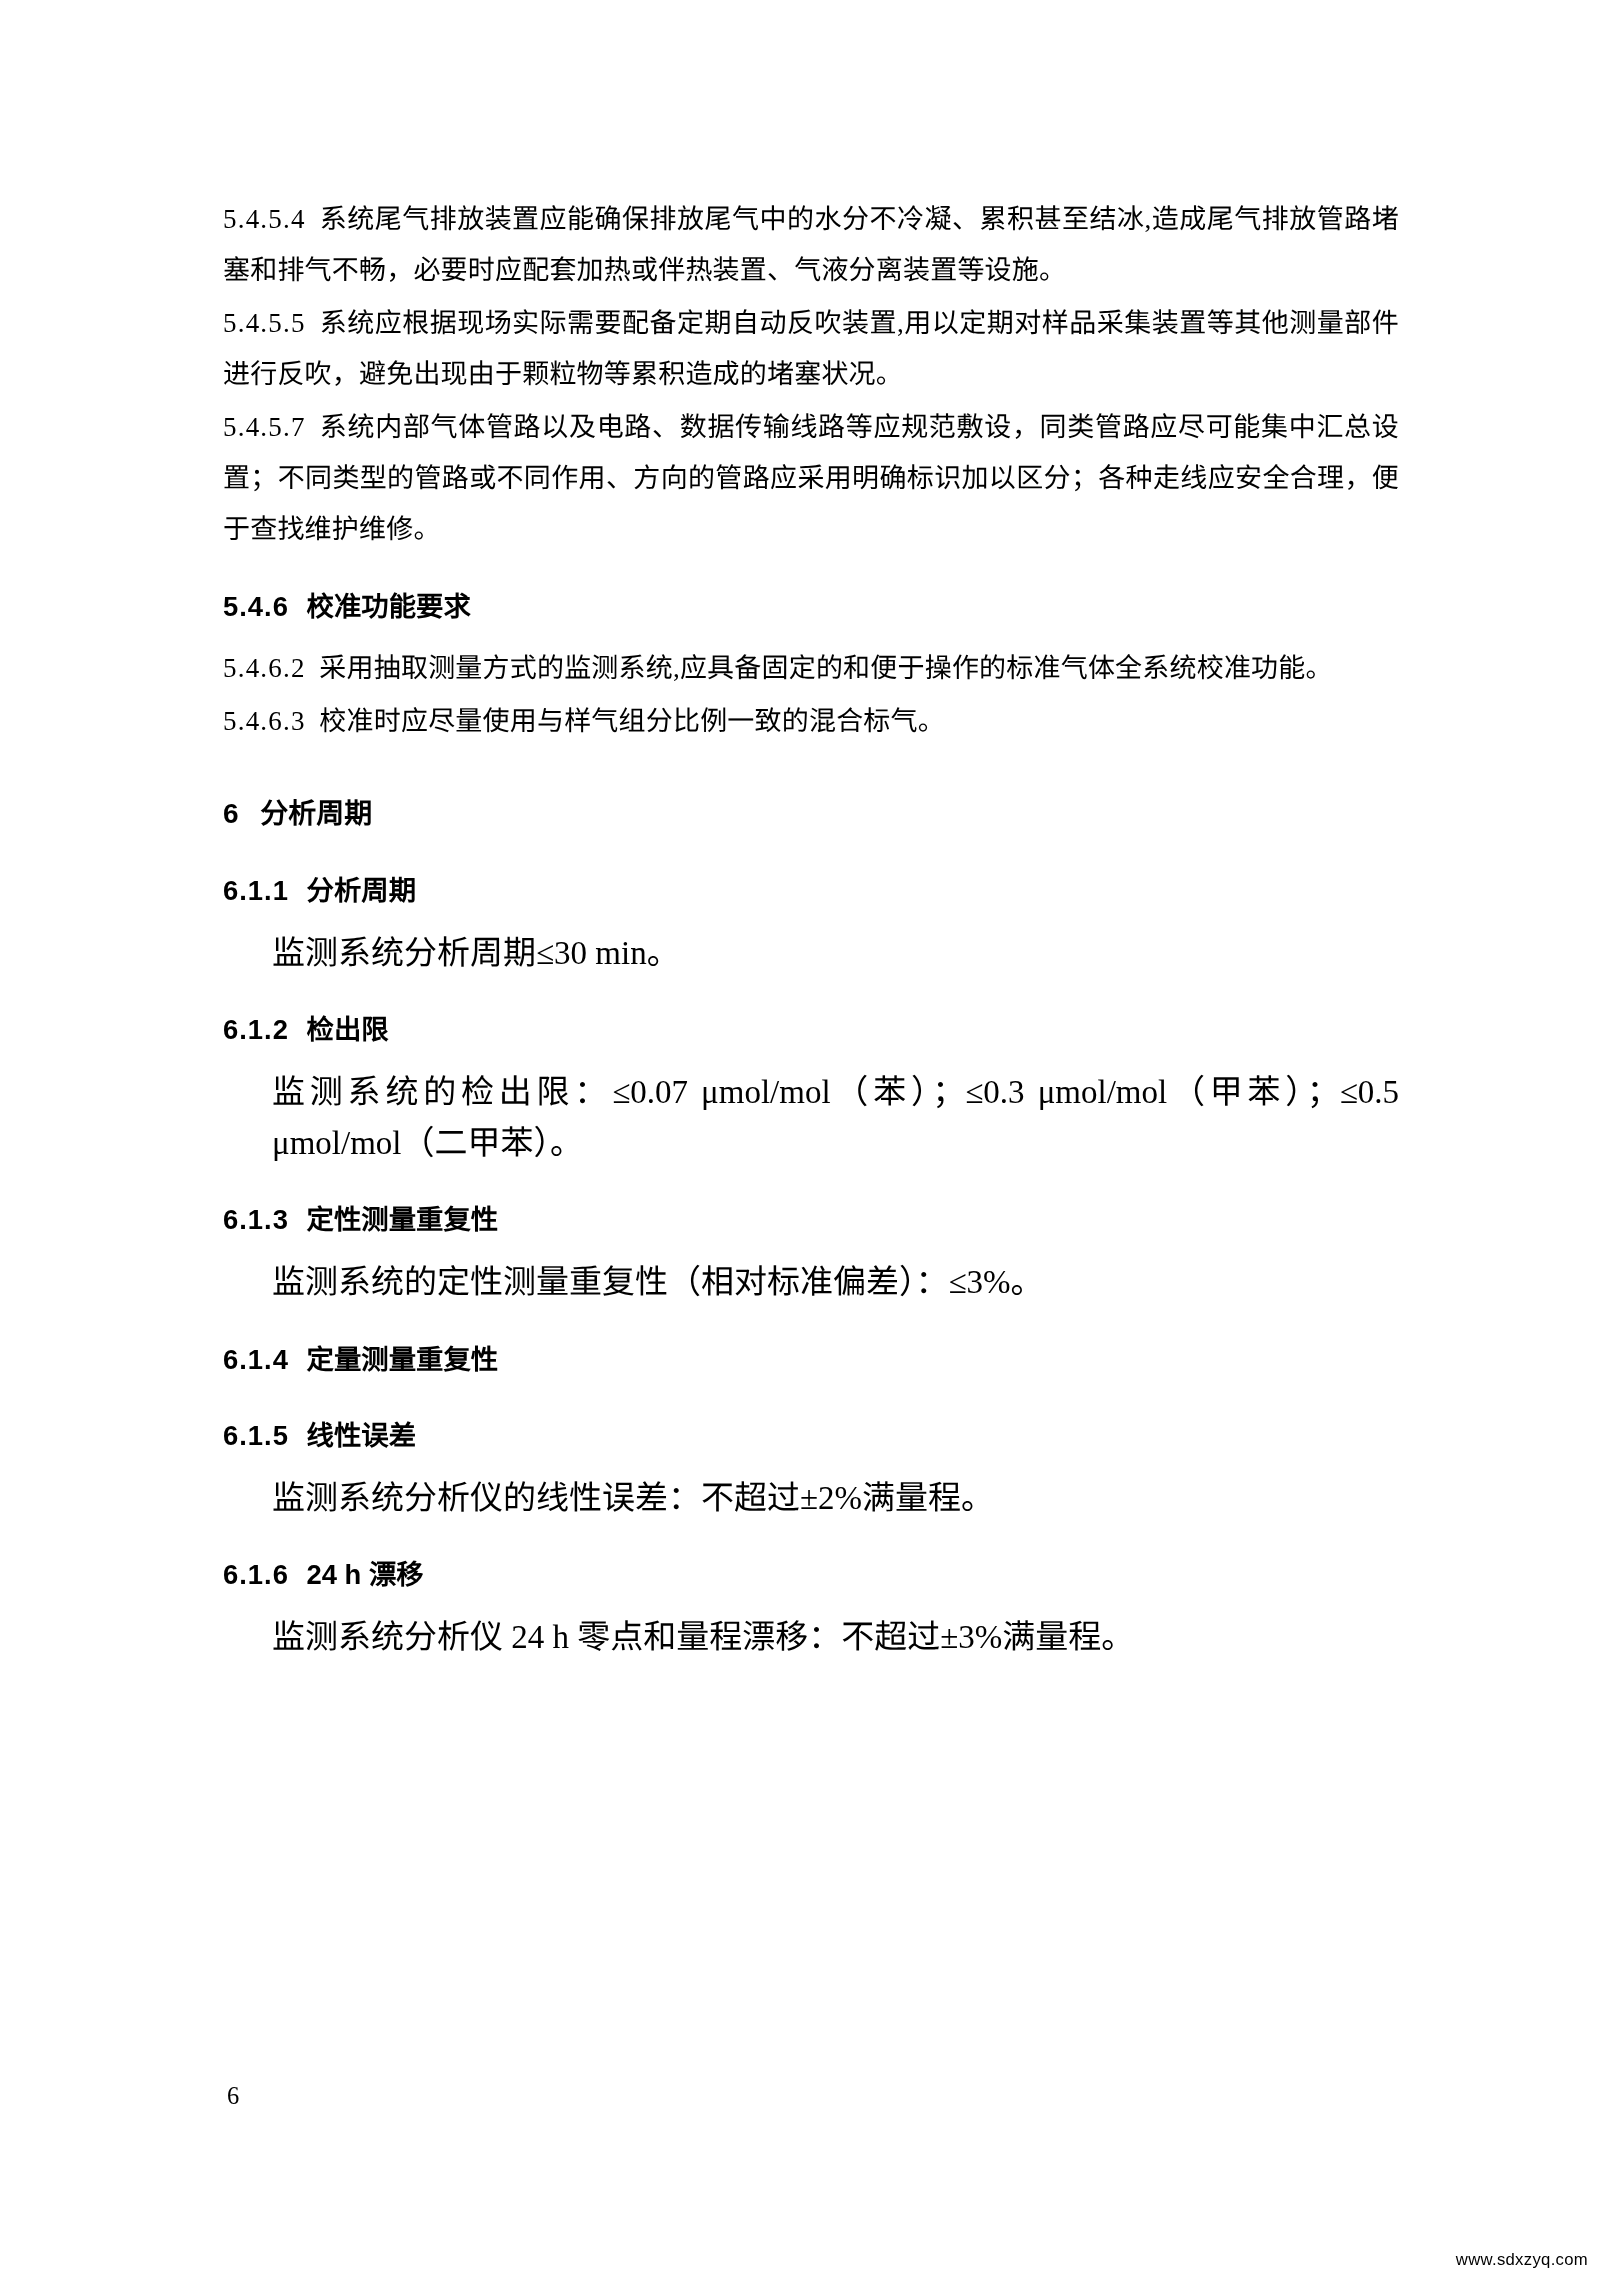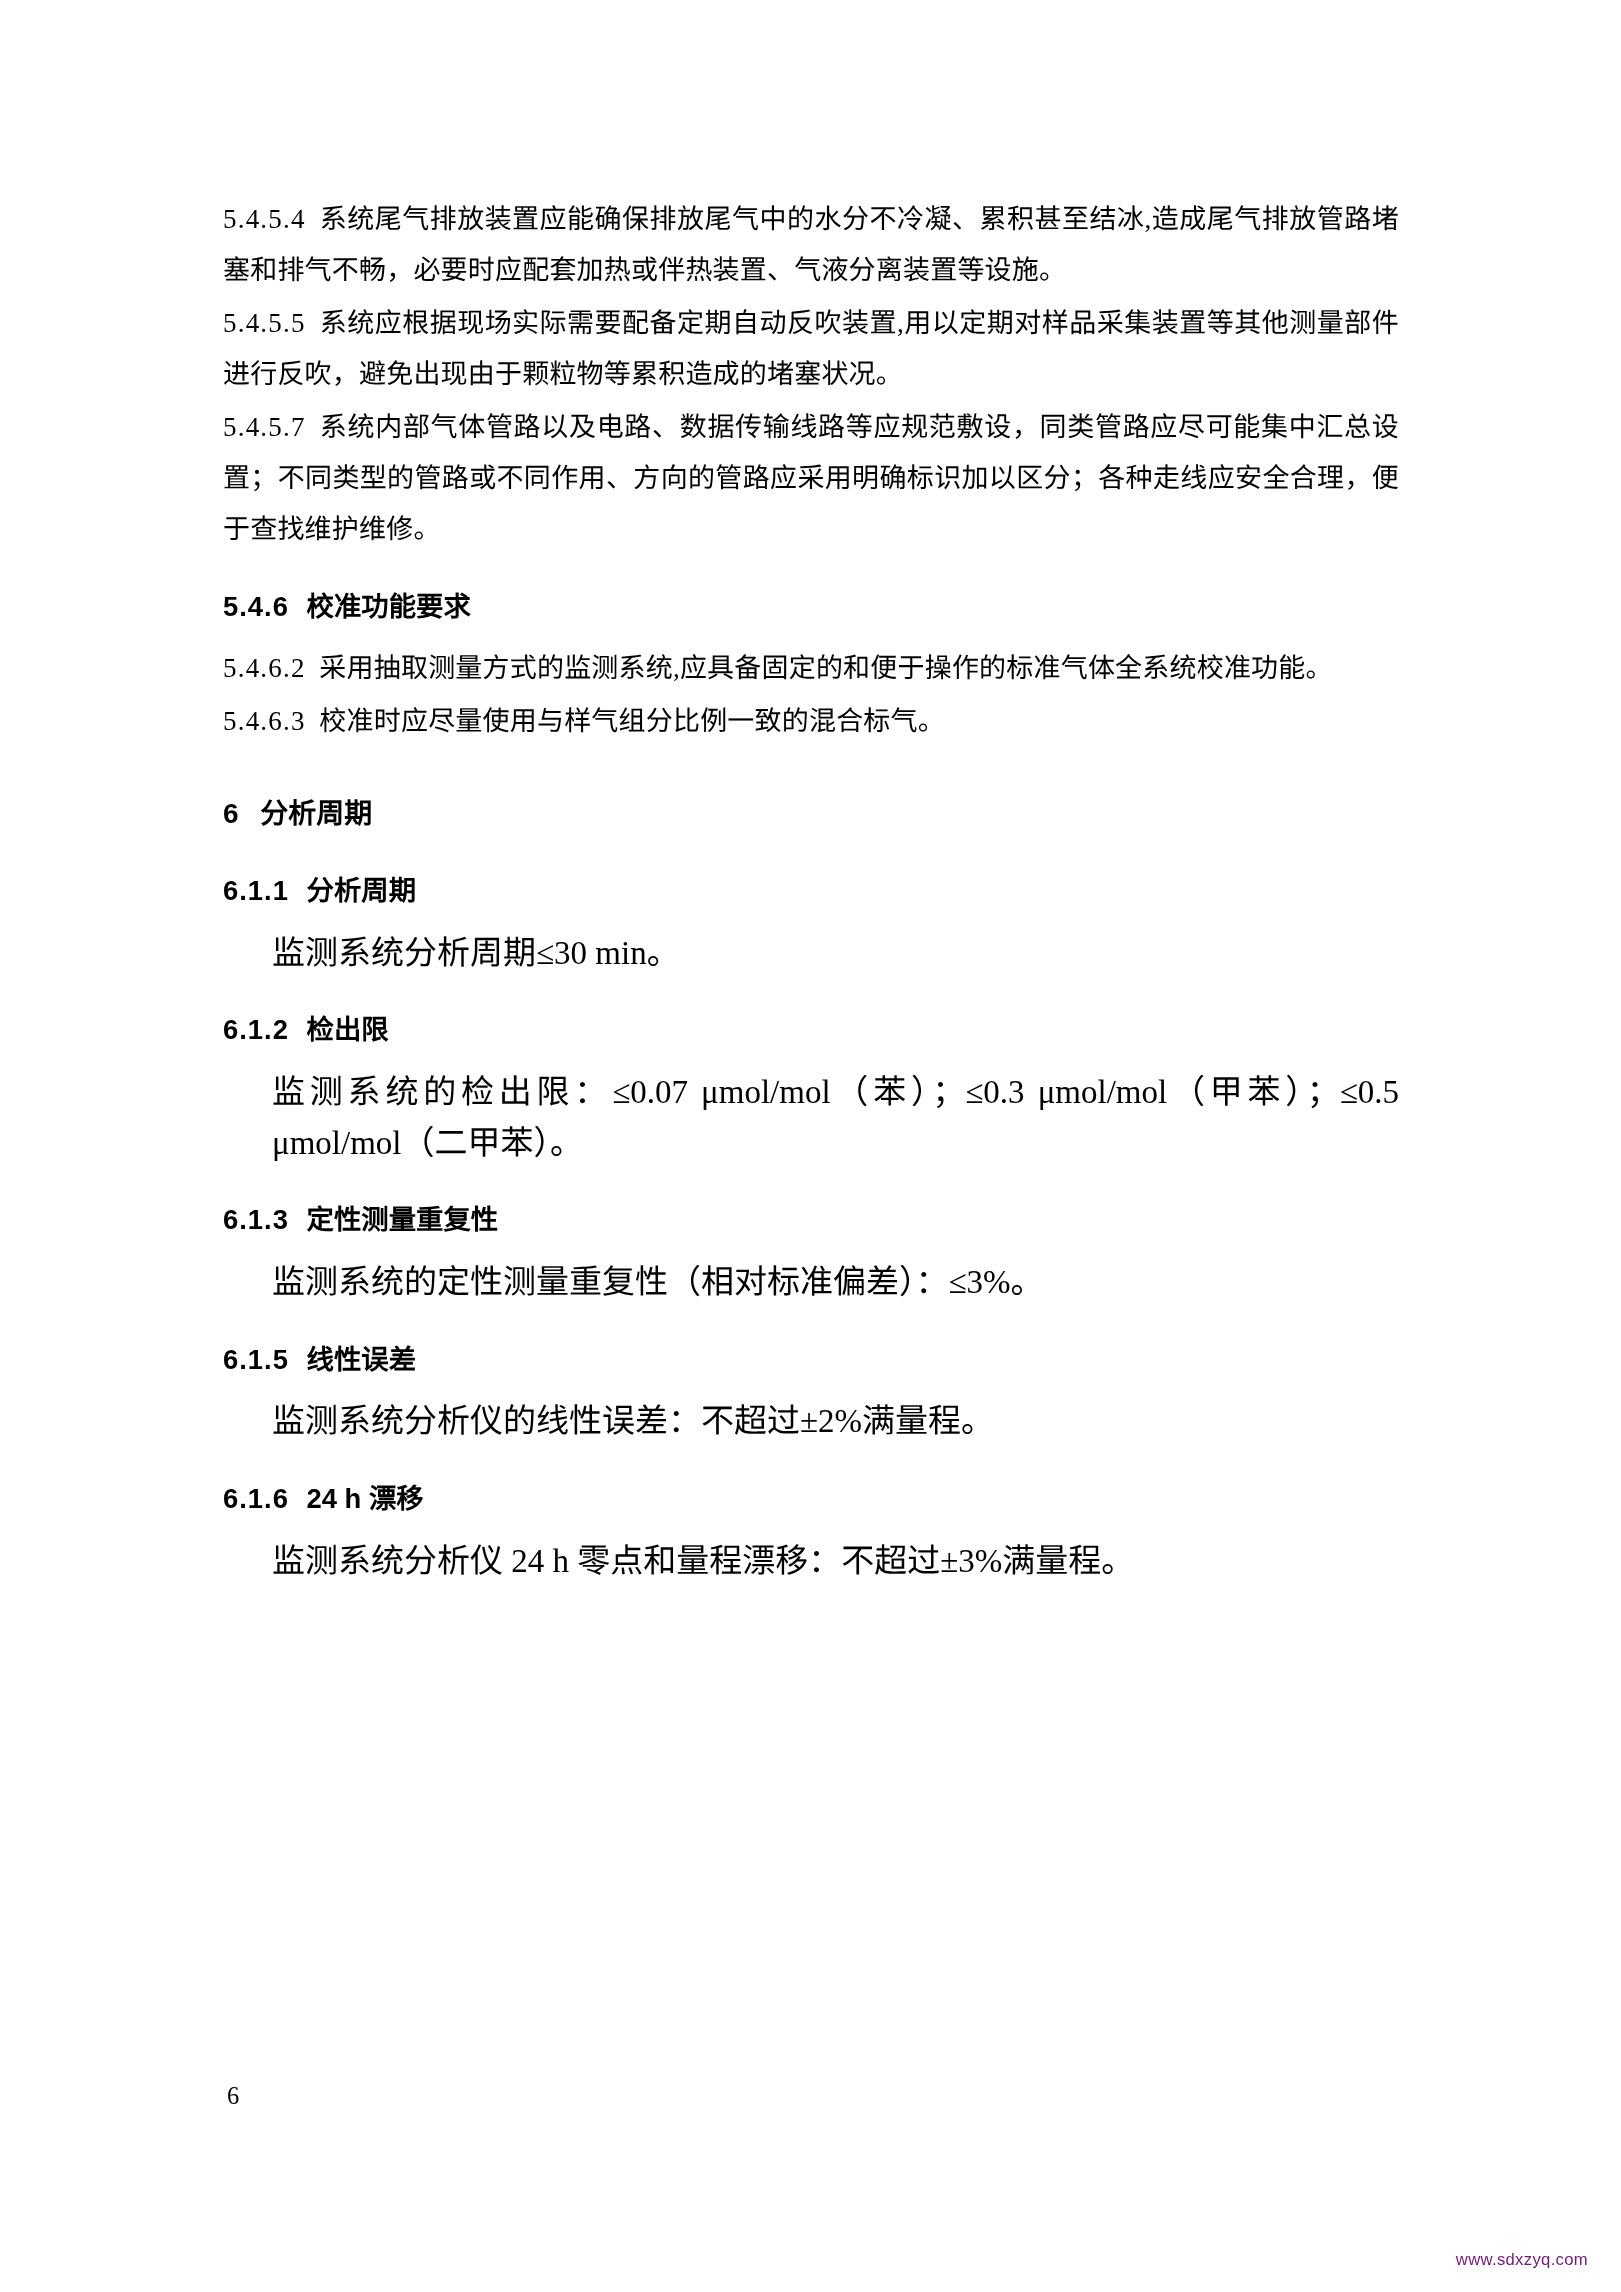--- a/index.html
+++ b/index.html
@@ -93,21 +93,21 @@
     left: 227px;
     top: 2082px;
     font-size: 24.5px;
     font-family: "Liberation Serif", "DejaVu Serif", serif;
   }
   .watermark {
     position: absolute;
     right: 33px;
     bottom: 23.5px;
     font-size: 16.7px;
-    color: #701a75;
+    color: #000000;
     font-family: "Liberation Sans", "DejaVu Sans", sans-serif;
     letter-spacing: 0.3px;
   }
 </style>
 </head>
 <body>
 
 <div class="page">
 
   <div class="content">
@@ -151,20 +151,23 @@
     <h3 class="h3">
       <span class="num">6.1.2</span><span class="gap"></span><span>检出限</span>
     </h3>
     <p class="indent">监测系统的检出限：≤0.07 μmol/mol（苯）；≤0.3 μmol/mol（甲苯）；≤0.5 μmol/mol（二甲苯）。</p>
 
     <h3 class="h3">
       <span class="num">6.1.3</span><span class="gap"></span><span>定性测量重复性</span>
     </h3>
     <p class="indent">监测系统的定性测量重复性（相对标准偏差）：≤3%。</p>
 
+    <h3 class="h3">
+      <span class="num">6.1.4</span><span class="gap"></span><span>定量测量重复性</span>
+    </h3>
 
     <h3 class="h3">
       <span class="num">6.1.5</span><span class="gap"></span><span>线性误差</span>
     </h3>
     <p class="indent">监测系统分析仪的线性误差：不超过±2%满量程。</p>
 
     <h3 class="h3">
       <span class="num">6.1.6</span><span class="gap"></span><span>24 h 漂移</span>
     </h3>
     <p class="indent">监测系统分析仪 24 h 零点和量程漂移：不超过±3%满量程。</p>

